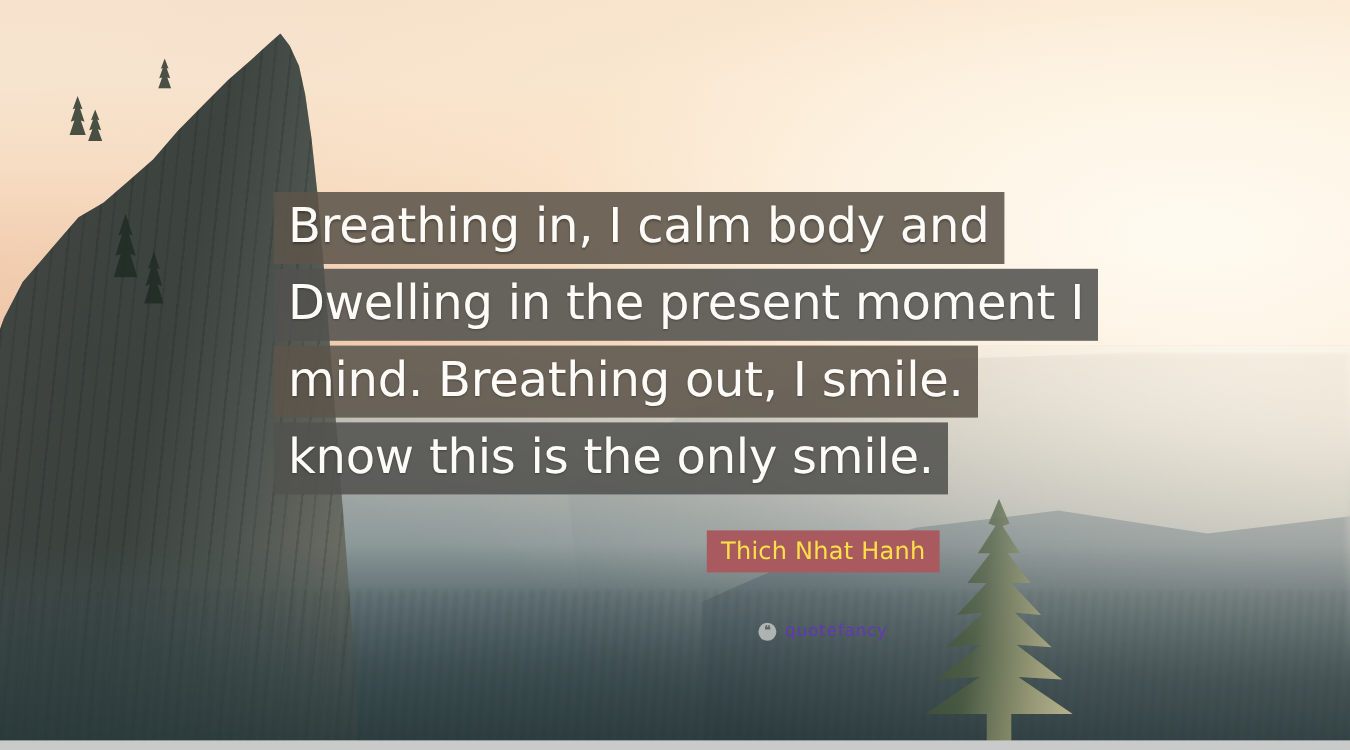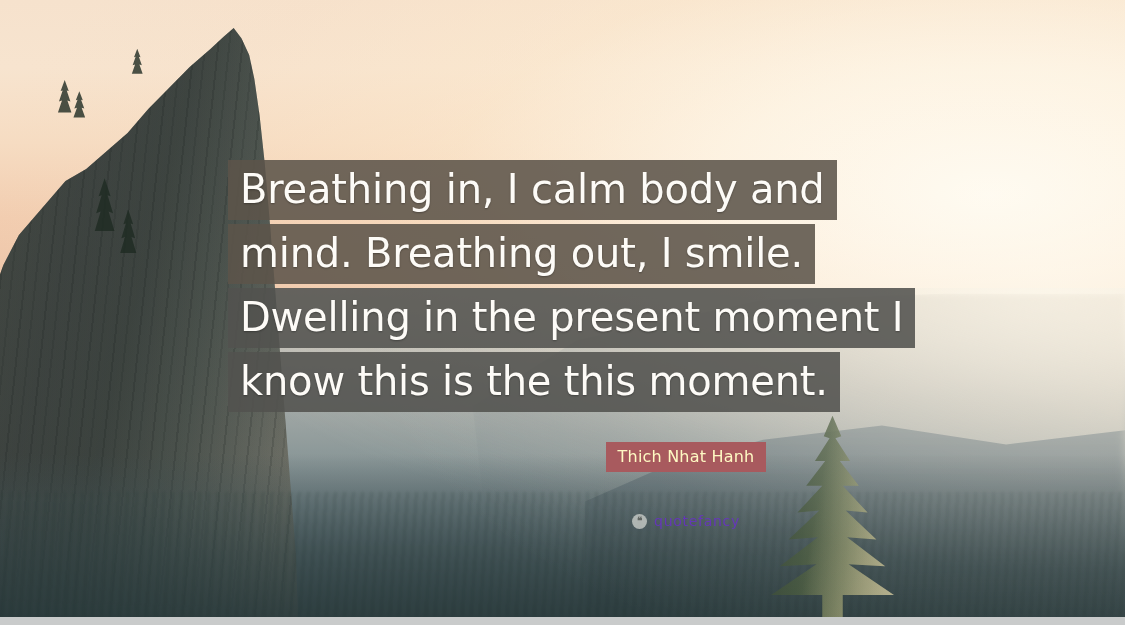--- a/index.html
+++ b/index.html
@@ -238,23 +238,23 @@
 
   
   .author-wrap{
     width:916px;
     display:flex; justify-content:center;
     margin-top:30px;
   }
   .author{
     display:inline-block;
     background:#a85a5e;
-    color:#fef9c3;
+    color:#fde047;
     font-family:"DejaVu Sans", sans-serif;
-    font-size:16px;
+    font-size:20px;
     font-weight:400;
     letter-spacing:0.2px;
     padding:5px 12px 6px 12px;
     white-space:nowrap;
   }
 
   
   .watermark-wrap{
     width:916px;
     display:flex; justify-content:center;
@@ -319,23 +319,23 @@
     </div>
 
     <div class="haze"></div>
     <div class="soften"></div>
   </div>
 
   <div class="content">
 
     <div class="quote-lines">
       <span class="qline warm">Breathing in, I calm body and</span>
+      <span class="qline cool">Dwelling in the present moment I</span>
       <span class="qline warm">mind. Breathing out, I smile.</span>
-      <span class="qline cool">Dwelling in the present moment I</span>
-      <span class="qline cool">know this is the this moment.</span>
+      <span class="qline cool">know this is the only smile.</span>
     </div>
 
     <div class="author-wrap">
       <span class="author">Thich Nhat Hanh</span>
     </div>
 
     <div class="watermark-wrap">
       <div class="watermark">
         <span class="wm-badge">❝</span>
         <span class="wm-text">quotefancy</span>

